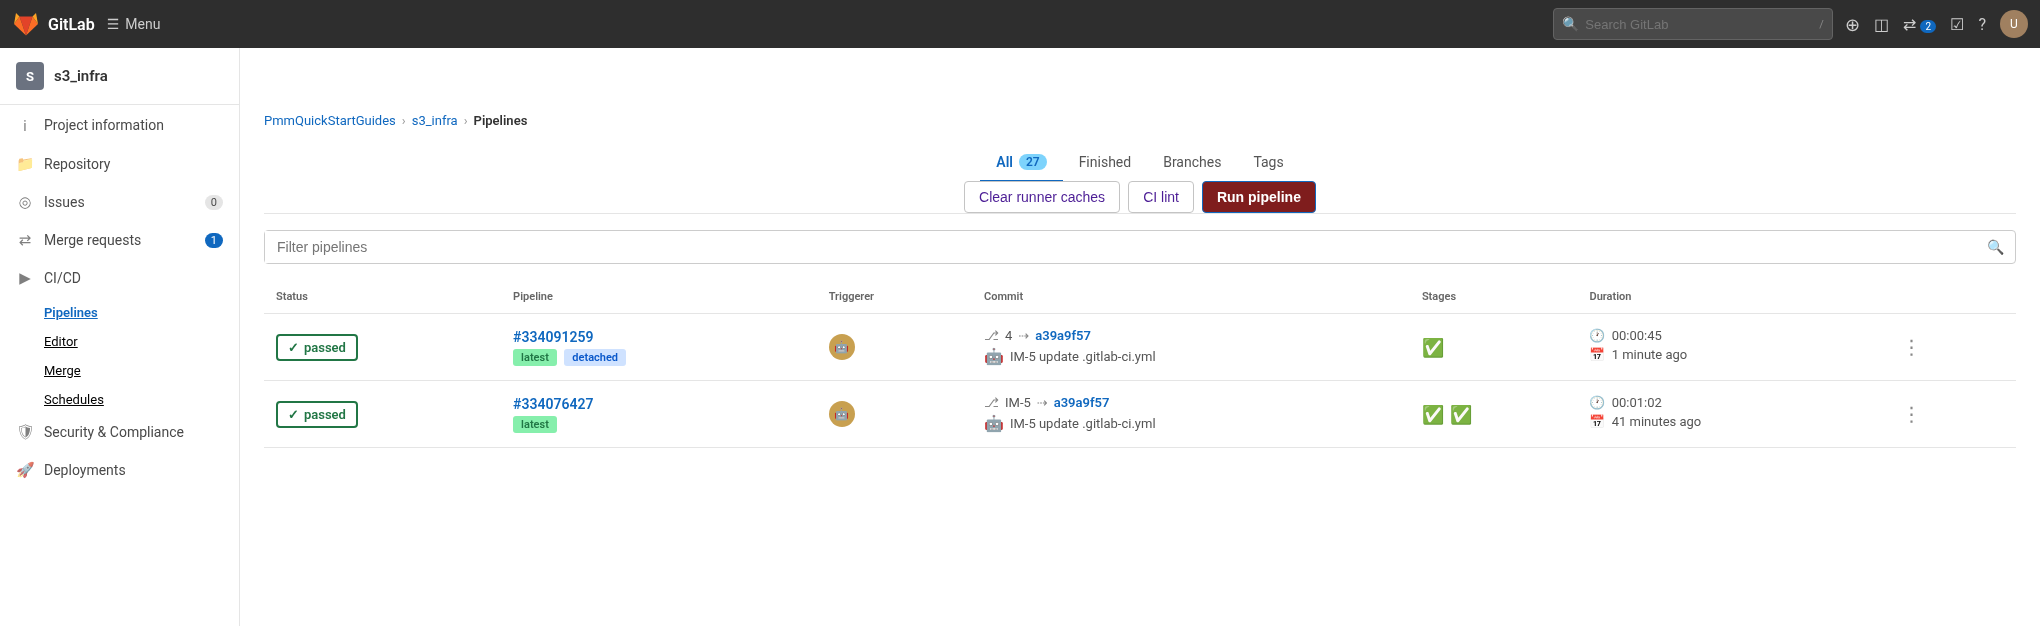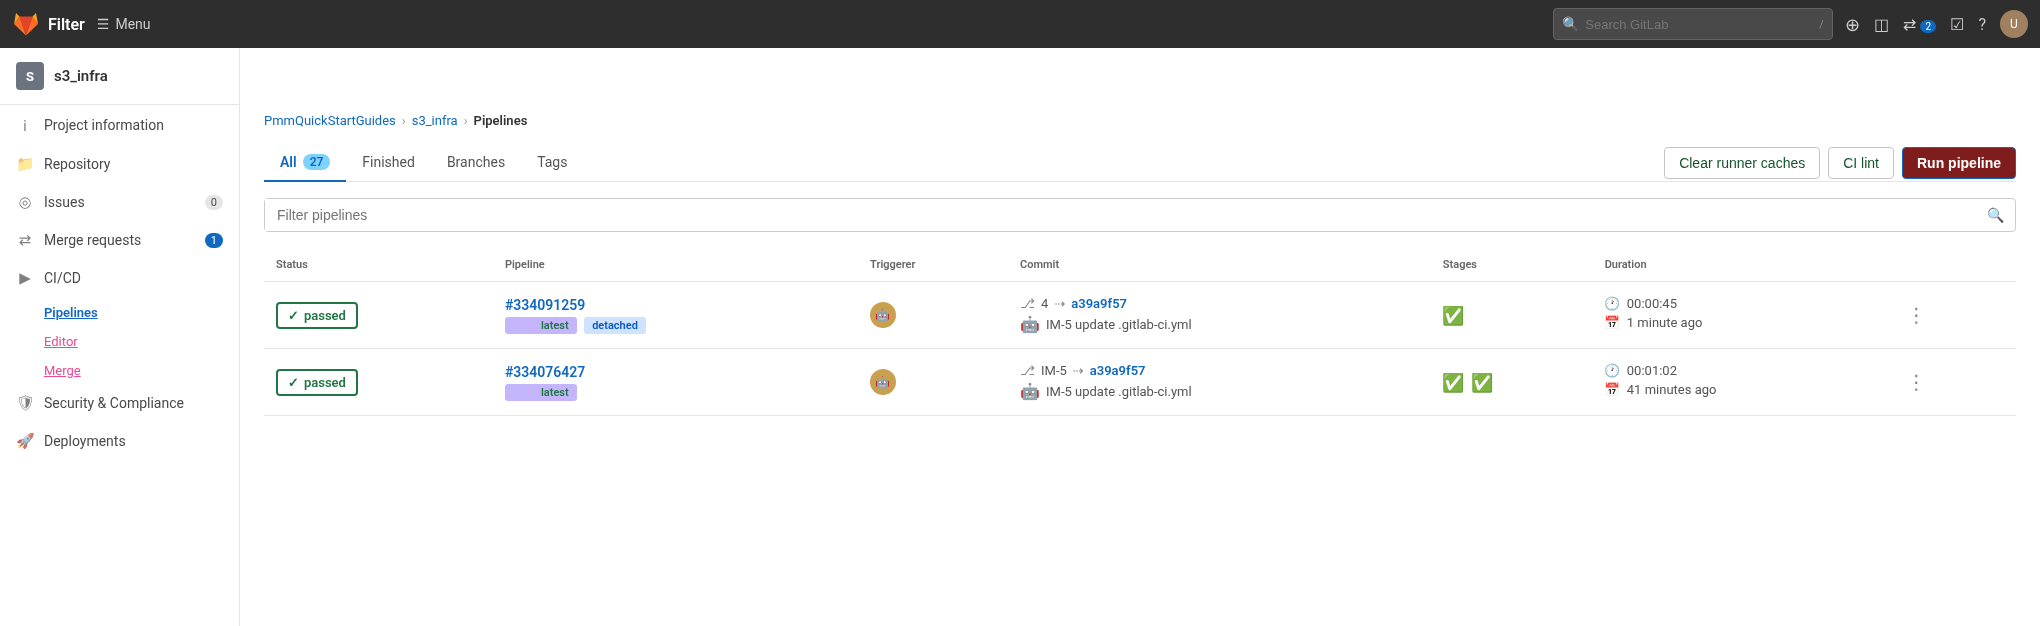--- a/index.html
+++ b/index.html
@@ -36,45 +36,45 @@
     .sidebar-project-icon { width: 28px; height: 28px; background: #6b7280; border-radius: 4px; display: flex; align-items: center; justify-content: center; color: #fff; font-size: 13px; font-weight: 700; }
     .sidebar-project-name { font-weight: 600; font-size: 15px; color: #333; }
     .sidebar-nav { flex: 1; }
     .sidebar-item {
       display: flex; align-items: center; gap: 10px; padding: 10px 16px; cursor: pointer; color: #4a4a4a;
       font-size: 14px; text-decoration: none;
     }
     .sidebar-item .nav-icon { width: 18px; text-align: center; font-size: 15px; opacity: 0.7; }
     .sidebar-badge { background: #e5e5e5; border-radius: 10px; padding: 1px 6px; font-size: 11px; margin-left: auto; }
     .sidebar-badge.blue { background: #1068bf; color: #fff; }
-    .sidebar-sub { padding-left: 44px; font-size: 13px; padding-top: 8px; padding-bottom: 6px; cursor: pointer; color: #ec4899; display: block; }
+    .sidebar-sub { padding-left: 44px; font-size: 13px; padding-top: 8px; padding-bottom: 6px; cursor: pointer; color: #000000; display: block; }
     .sidebar-sub.active { color: #1068bf; font-weight: 600; }
 
     
     .main-content { flex: 1; overflow-y: auto; padding: 20px 24px; margin-top: 45px; }
 
     
     .breadcrumb { font-size: 13px; color: #666; margin-bottom: 16px; display: flex; align-items: center; gap: 6px; }
     .breadcrumb a { color: #1068bf; text-decoration: none; }
     .breadcrumb span { color: #999; }
 
     
-    .tabs { display: flex; align-items: center; border-bottom: 1px solid #e5e5e5; margin-bottom: 16px; }
+    .tabs { display: flex; align-items: center; border-bottom: 1px solid #e5e5e5; margin-bottom: 16px; flex-direction: column; }
     .tabs-left { display: flex; align-items: center; flex: 1; }
     .tab {
       padding: 10px 16px; cursor: pointer; font-size: 14px; color: #555; border-bottom: 2px solid transparent;
       margin-bottom: -1px; display: flex; align-items: center; gap: 6px;
     }
     .tab.active { color: #1068bf; border-bottom-color: #1068bf; font-weight: 600; }
     .tab-count { background: #7dd3fc; border-radius: 10px; padding: 1px 7px; font-size: 12px; }
     .tabs-actions { display: flex; gap: 8px; align-items: center; }
     .btn {
       padding: 7px 14px; border-radius: 4px; font-size: 14px; cursor: pointer; border: 1px solid;
     }
-    .btn-secondary { background: #fff; border-color: #c4c4c4; color: #14532d; }
+    .btn-secondary { background: #fff; border-color: #c4c4c4; color: #4c1d95; }
     .btn-primary { background: #7f1d1d; border-color: #1068bf; color: #fff; font-weight: 600; }
 
     
     .filter-row { display: flex; align-items: center; border: 1px solid #ccc; border-radius: 4px; margin-bottom: 16px; }
     .filter-input { flex: 1; border: none; outline: none; padding: 8px 12px; font-size: 14px; color: #555; }
     .filter-search-icon { padding: 8px 10px; color: #888; }
 
     
     .pipeline-table { width: 100%; border-collapse: collapse; }
     .pipeline-table th {
@@ -87,21 +87,21 @@
       display: inline-flex; align-items: center; gap: 5px; padding: 4px 10px; border-radius: 4px;
       font-size: 13px; font-weight: 600; border: 2px solid;
     }
     .status-passed { color: #217645; border-color: #217645; background: transparent; }
 
     .pipeline-id { color: #1068bf; text-decoration: none; font-weight: 600; font-size: 14px; display: block; }
     .tag {
       display: inline-block; padding: 2px 8px; border-radius: 3px; font-size: 11px; font-weight: 600;
       margin-top: 4px; margin-right: 4px;
     }
-    .tag-green { background: #c4b5fd; color: #217645; padding-left: 36px; }
+    .tag-green { background: #86efac; color: #217645; }
     .tag-blue { background: #cfe2ff; color: #0a58ca; }
 
     .triggerer-avatar { width: 26px; height: 26px; border-radius: 50%; background: #c8a050; display: flex; align-items: center; justify-content: center; font-size: 12px; }
 
     .commit-info { font-size: 13px; color: #555; }
     .commit-hash { color: #1068bf; text-decoration: none; font-weight: 600; }
     .commit-line { display: flex; align-items: center; gap: 6px; margin-bottom: 4px; }
     .commit-msg { display: flex; align-items: center; gap: 6px; }
 
     .stages-cell { display: flex; align-items: center; gap: 6px; }
@@ -117,21 +117,21 @@
 
 <nav class="topnav">
   <div class="topnav-logo">
     <svg viewBox="0 0 28 28" fill="none" xmlns="http://www.w3.org/2000/svg">
       <path d="M14 25.5L20.5 6.5H7.5L14 25.5Z" fill="#e24329"></path>
       <path d="M14 25.5L7.5 6.5L2 14L14 25.5Z" fill="#fc6d26"></path>
       <path d="M14 25.5L20.5 6.5L26 14L14 25.5Z" fill="#fc6d26"></path>
       <path d="M2 14L7.5 6.5L4 3L2 14Z" fill="#fca326"></path>
       <path d="M26 14L20.5 6.5L24 3L26 14Z" fill="#fca326"></path>
     </svg>
-    <span>Filter</span>
+    <span>GitLab</span>
   </div>
   <div class="topnav-menu">
     <span>☰</span>
     <span>Menu</span>
   </div>
   <div class="topnav-spacer"></div>
   <div class="topnav-search">
     <span style="color:#aaa;font-size:14px;">🔍</span>
     <input type="text" placeholder="Search GitLab" style="">
     <span style="color:#888;font-size:11px;">/</span>
@@ -178,20 +178,23 @@
         <span>CI/CD</span>
       </a>
       <a class="sidebar-sub active" href="#" style="display:block;">
         <span>Pipelines</span>
       </a>
       <a class="sidebar-sub" href="#" style="display:block;">
         <span>Editor</span>
       </a>
       <a class="sidebar-sub" href="#" style="display:block;">
         <span>Merge</span>
+      </a>
+      <a class="sidebar-sub" href="#" style="display:block;">
+        <span>Schedules</span>
       </a>
       <a class="sidebar-item" href="#">
         <span class="nav-icon">🛡</span>
         <span>Security &amp; Compliance</span>
       </a>
       <a class="sidebar-item" href="#">
         <span class="nav-icon">🚀</span>
         <span>Deployments</span>
       </a>
     </nav>

